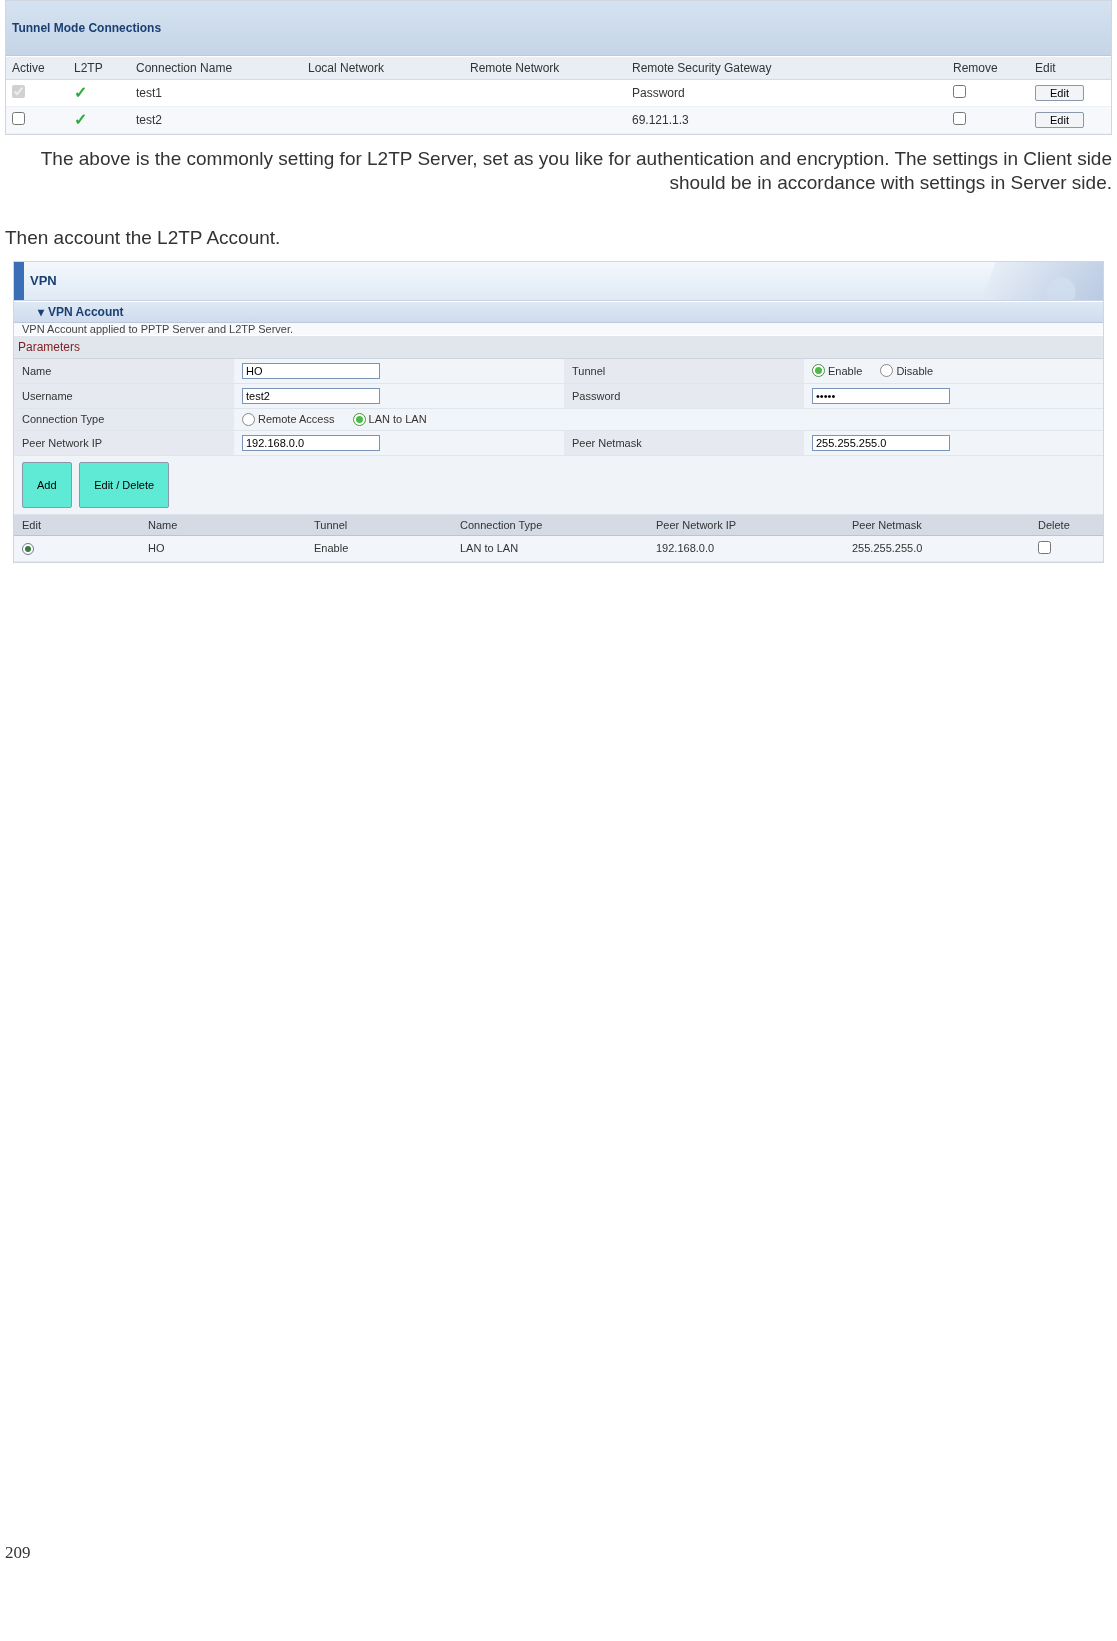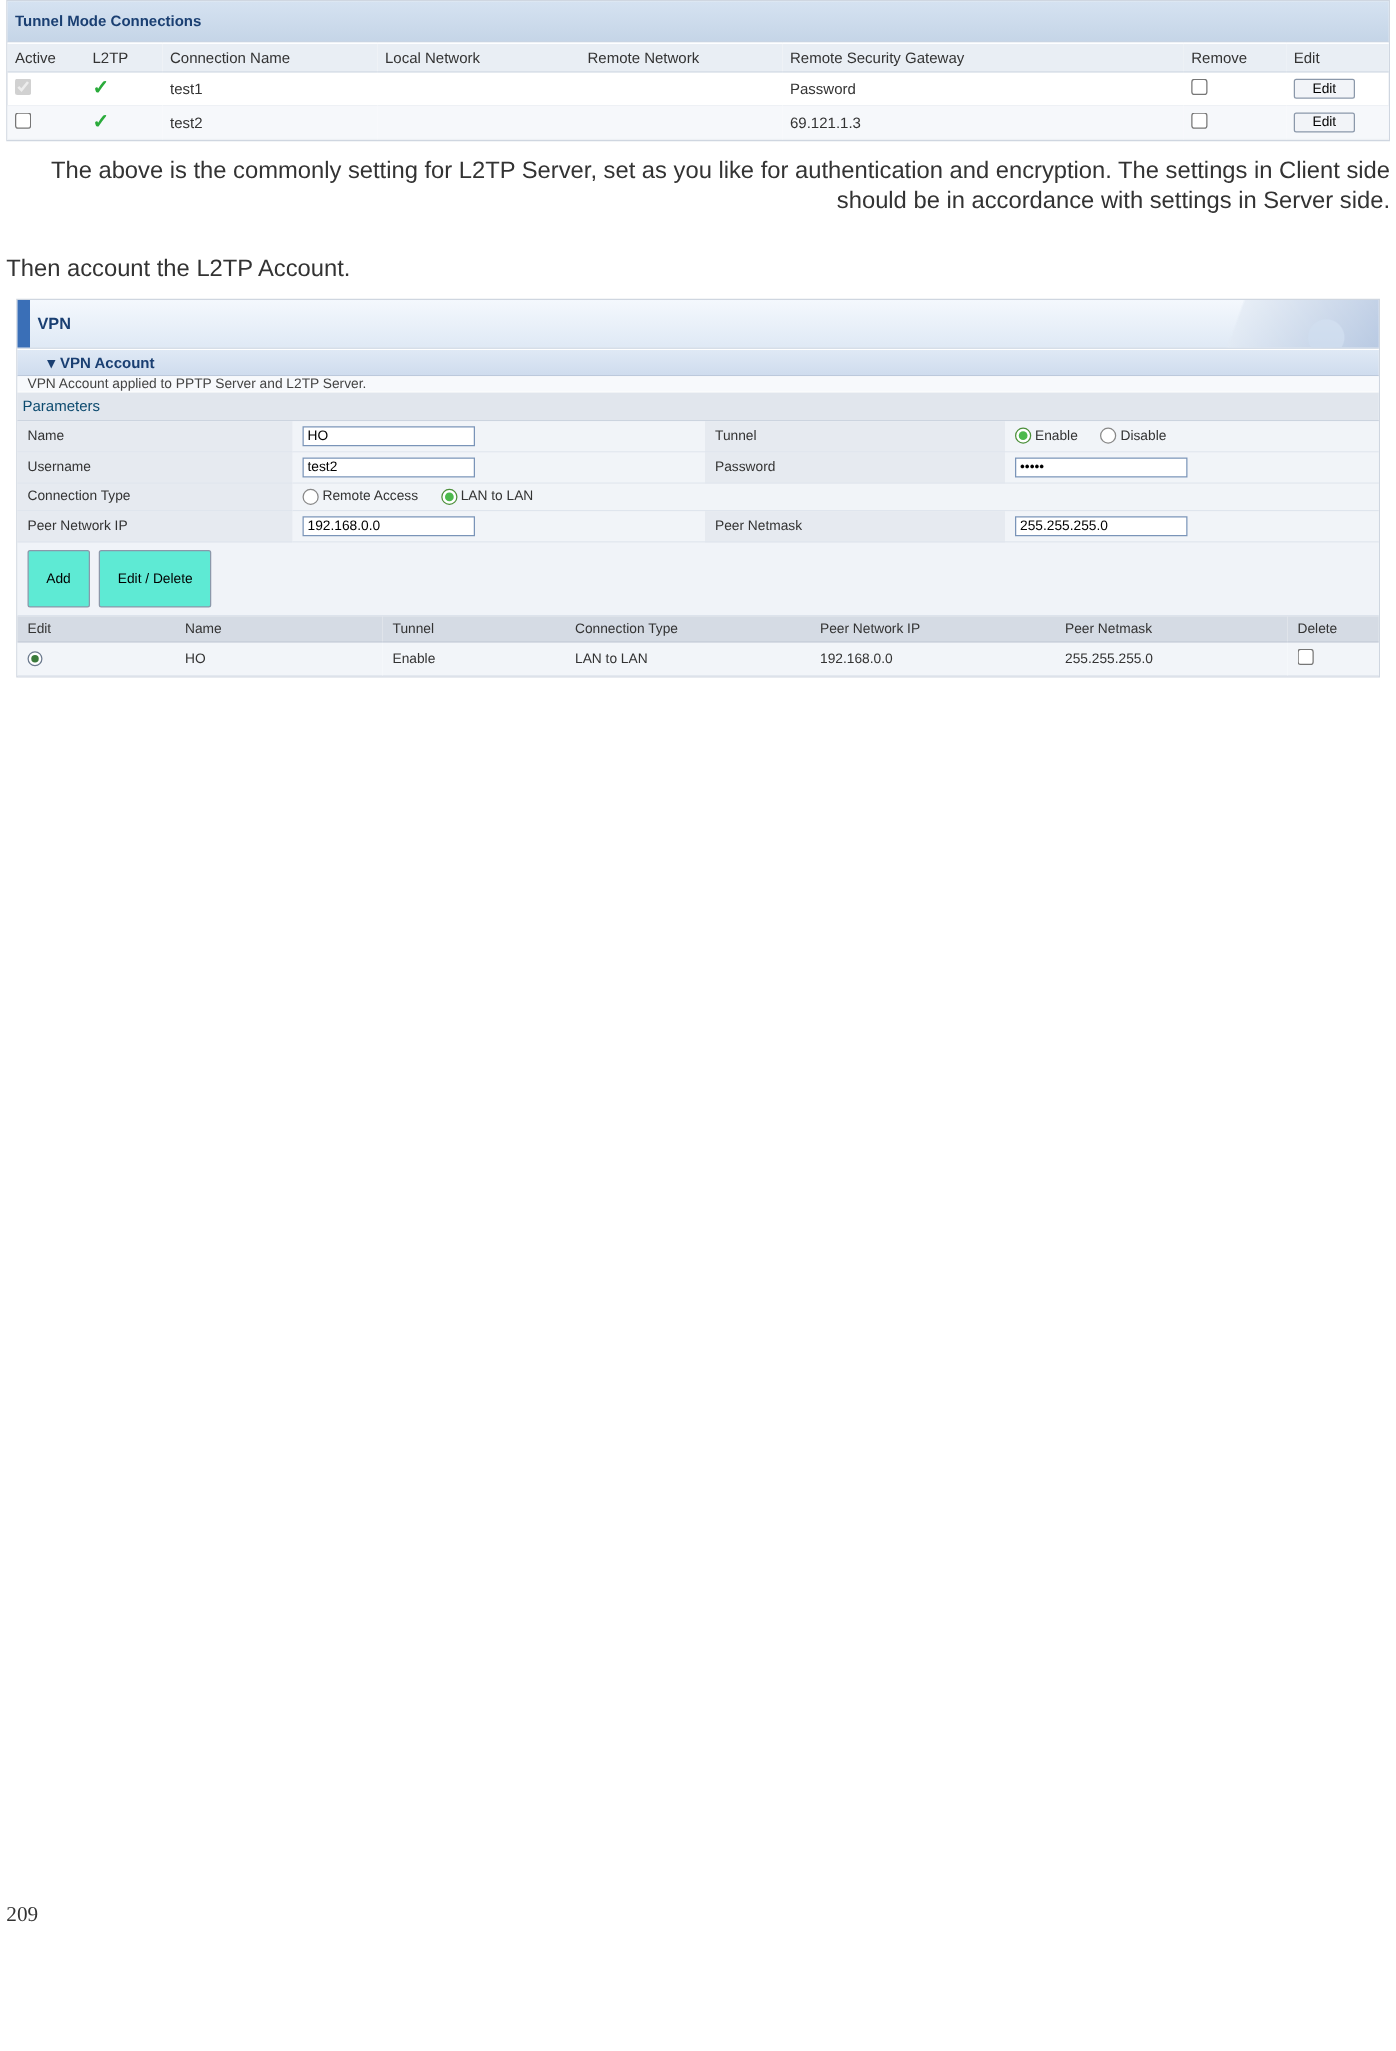--- a/index.html
+++ b/index.html
@@ -17,21 +17,21 @@
   
   .tunnel-box {
     border: 1px solid #cfd6e0;
     background: #fff;
   }
   .tunnel-title {
     background: linear-gradient(#d5e2f1, #c5d5e7);
     color: #1a3f72;
     font-weight: bold;
     font-size: 12px;
-    padding: 9px 6px;
+    padding: 20px 6px;
     border-bottom: 1px solid #bcc9dc;
   }
   .tunnel-table {
     width: 100%;
     border-collapse: collapse;
     font-size: 12px;
   }
   .tunnel-table th {
     text-align: left;
     font-weight: normal;
@@ -129,21 +129,21 @@
   .note-row {
     font-size: 11px;
     padding: 0 8px;
     color: #444;
     background: #f7f9fc;
   }
   .sub-hdr {
     background: #e1e6ed;
     border-top: 1px solid #fff;
     border-bottom: 1px solid #ccd4df;
-    color: #0c4a6e;
+    color: #7f1d1d;
     font-size: 12px;
     padding: 4px 4px;
     font-weight: normal;
   }
   .form-grid {
     display: grid;
     grid-template-columns: 220px 330px 240px 1fr;
     font-size: 11px;
     background: #eaeef4;
   }

